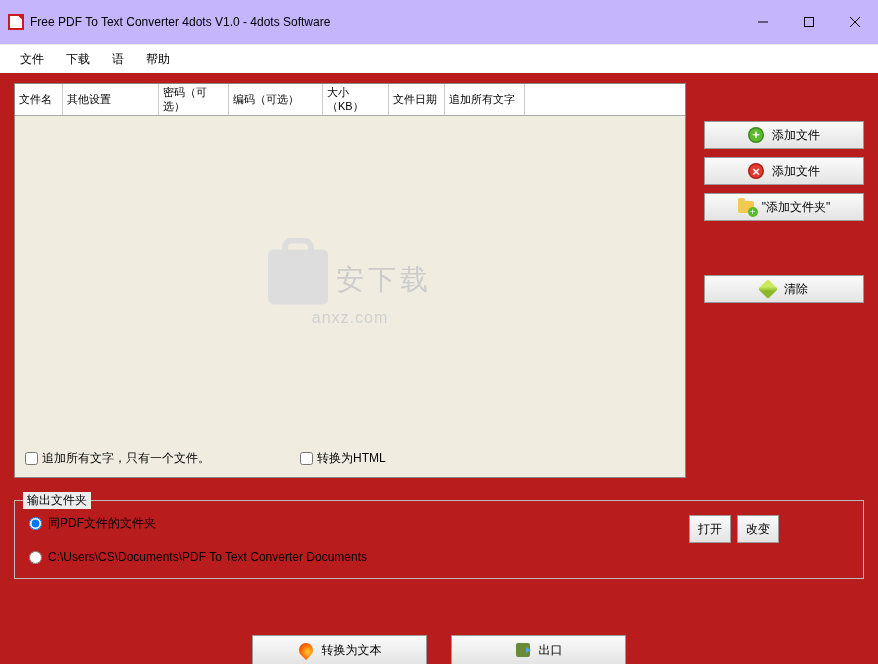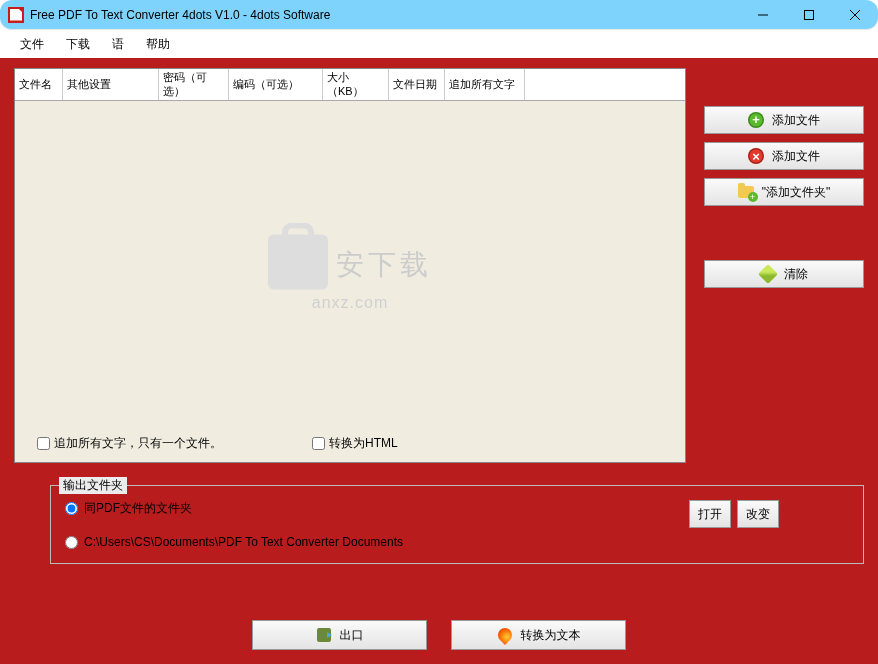--- a/index.html
+++ b/index.html
@@ -1,18 +1,18 @@
 <!DOCTYPE html>
 <html><head>
 <meta charset="utf-8">
 <style>
 * { box-sizing: border-box; margin: 0; padding: 0; font-family: "Microsoft YaHei", "Segoe UI", sans-serif; }
 body { background: #fff; width: 878px; height: 664px; overflow: hidden; }
 
-.titlebar { height: 30px; background: #7dd3fc; border-bottom: 1px solid #e8e8e8; display: flex; align-items: center; border-radius: 12px; }
+.titlebar { height: 45px; background: #c4b5fd; border-bottom: 1px solid #e8e8e8; display: flex; align-items: center; }
 .titlebar-icon { width: 16px; height: 16px; margin: 0 6px 0 8px; background: #c91c1c; position: relative; }
 .titlebar-icon::after { content: ""; position: absolute; left: 2px; top: 2px; right: 2px; bottom: 2px; background: #fff; clip-path: polygon(0 0, 70% 0, 100% 30%, 100% 100%, 0 100%); }
 .titlebar-text { font-size: 12px; color: #000; flex: 1; }
 .win-controls { display: flex; height: 100%; }
 .win-btn { width: 46px; height: 100%; display: flex; align-items: center; justify-content: center; font-size: 12px; cursor: default; }
 .win-btn svg { width: 10px; height: 10px; stroke: #000; stroke-width: 1; fill: none; }
 
 .menubar { height: 28px; background: #fff; display: flex; align-items: center; padding-left: 10px; gap: 2px; }
 .menu-item { padding: 4px 10px; font-size: 12px; cursor: default; font-family: Liberation Mono, monospace; }
 
@@ -21,38 +21,38 @@
 .upper { display: flex; gap: 18px; }
 .grid-area { flex: 1; background: #f0ede0; border: 1px solid #888; height: 395px; position: relative; }
 .grid-header { display: flex; background: #fff; border-bottom: 1px solid #aaa; height: 32px; }
 .grid-col { border-right: 1px solid #ccc; font-size: 11px; padding: 2px 4px; line-height: 1.2; display: flex; align-items: center; }
 .watermark { position: absolute; left: 50%; top: 52%; transform: translate(-50%, -50%); text-align: center; color: #ccc; pointer-events: none; }
 .watermark .bag { width: 60px; height: 55px; background: #ddd; margin: 0 auto 4px; border-radius: 6px; position: relative; }
 .watermark .bag::before { content: ""; position: absolute; top: -12px; left: 14px; right: 14px; height: 18px; border: 6px solid #ddd; border-bottom: none; border-radius: 10px 10px 0 0; }
 .watermark .cn { font-size: 28px; color: #ccc; letter-spacing: 4px; }
 .watermark .en { font-size: 16px; color: #d0d0d0; letter-spacing: 1px; }
 
-.checks { position: absolute; bottom: 10px; left: 22px; right: 10px; display: flex; gap: 90px; }
+.checks { position: absolute; bottom: 10px; left: 10px; right: 10px; display: flex; gap: 90px; }
 .chk { display: flex; align-items: center; font-size: 12px; gap: 4px; }
 .chk input { width: 13px; height: 13px; }
 
 .side { width: 160px; display: flex; flex-direction: column; gap: 8px; padding-top: 38px; }
 .side-gap { height: 38px; }
 .btn { height: 28px; background: linear-gradient(#fafafa, #e4e4e4); border: 1px solid #999; display: flex; align-items: center; justify-content: center; gap: 8px; font-size: 12px; cursor: default; padding: 0 8px; }
 .btn .ico { width: 16px; height: 16px; display: inline-flex; align-items: center; justify-content: center; }
 .ico-add { background: radial-gradient(circle, #5cb82c 55%, #3a8a18 60%); border-radius: 50%; position: relative; }
 .ico-add::after { content: "+"; color: #fff; font-size: 13px; font-weight: bold; line-height: 14px; }
 .ico-del { background: radial-gradient(circle, #e23b2e 55%, #a81f16 60%); border-radius: 50%; position: relative; }
 .ico-del::after { content: "×"; color: #fff; font-size: 13px; font-weight: bold; line-height: 13px; }
 .ico-folder { width: 16px; height: 12px; background: #f3c94f; border-radius: 2px; position: relative; }
 .ico-folder::before { content: ""; position: absolute; left: 0; top: -3px; width: 7px; height: 4px; background: #f3c94f; border-radius: 2px 2px 0 0; }
 .ico-folder::after { content: "+"; position: absolute; right: -4px; bottom: -4px; background: #5cb82c; color: #fff; width: 10px; height: 10px; border-radius: 50%; font-size: 9px; line-height: 10px; text-align: center; }
 .ico-clear { width: 14px; height: 14px; background: linear-gradient(135deg, #c9e85a 40%, #8bb82c 60%); transform: rotate(45deg); border-radius: 2px; }
 
-.group { margin-top: 22px; border: 1px solid #bbb; padding: 14px 14px 14px 14px; position: relative; margin-left: 36px; }
+.group { margin-top: 22px; border: 1px solid #bbb; padding: 14px 14px 14px 14px; position: relative; }
 .group-title { position: absolute; top: -9px; left: 8px; background: #ececec; padding: 0 4px; font-size: 12px; }
 .group-body { display: flex; gap: 18px; }
 .radios { flex: 1; display: flex; flex-direction: column; gap: 18px; }
 .radio-row { display: flex; align-items: center; gap: 6px; font-size: 12px; }
 .radio-row input { width: 13px; height: 13px; }
 .group-btns { width: 160px; display: flex; gap: 6px; }
 
 .footer { margin-top: auto; display: flex; justify-content: center; gap: 24px; padding-top: 18px; }
 .footer .btn { width: 175px; height: 30px; }
 .ico-fire { width: 14px; height: 14px; background: radial-gradient(circle at 50% 70%, #ffcc33, #ff6600 60%, #cc3300); border-radius: 50% 50% 50% 0; transform: rotate(-45deg); }
@@ -168,24 +168,24 @@
         <div class="btn">
             <span>改变</span>
           </div>
       </div>
     </div>
   </div>
 
   <div class="footer">
     <div class="btn">
       <span class="ico">
+          <span class="ico-fire"></span>
+        </span>
+      <span>转换为文本</span>
+    </div>
+    <div class="btn">
+      <span class="ico">
           <span class="ico-exit"></span>
         </span>
       <span>出口</span>
-    </div>
-    <div class="btn">
-      <span class="ico">
-          <span class="ico-fire"></span>
-        </span>
-      <span>转换为文本</span>
     </div>
   </div>
 </div>
 
 </body></html>

